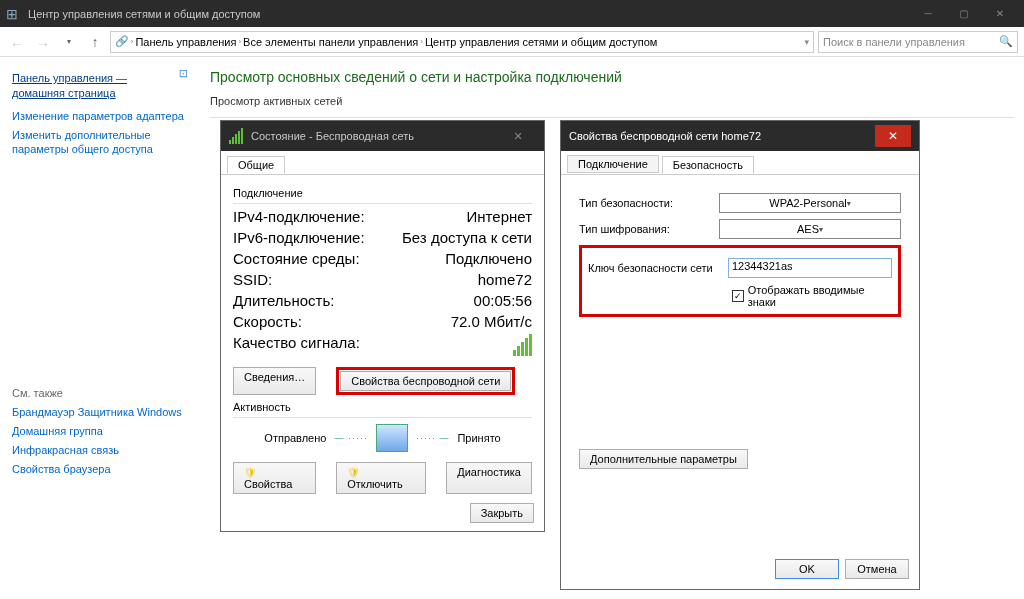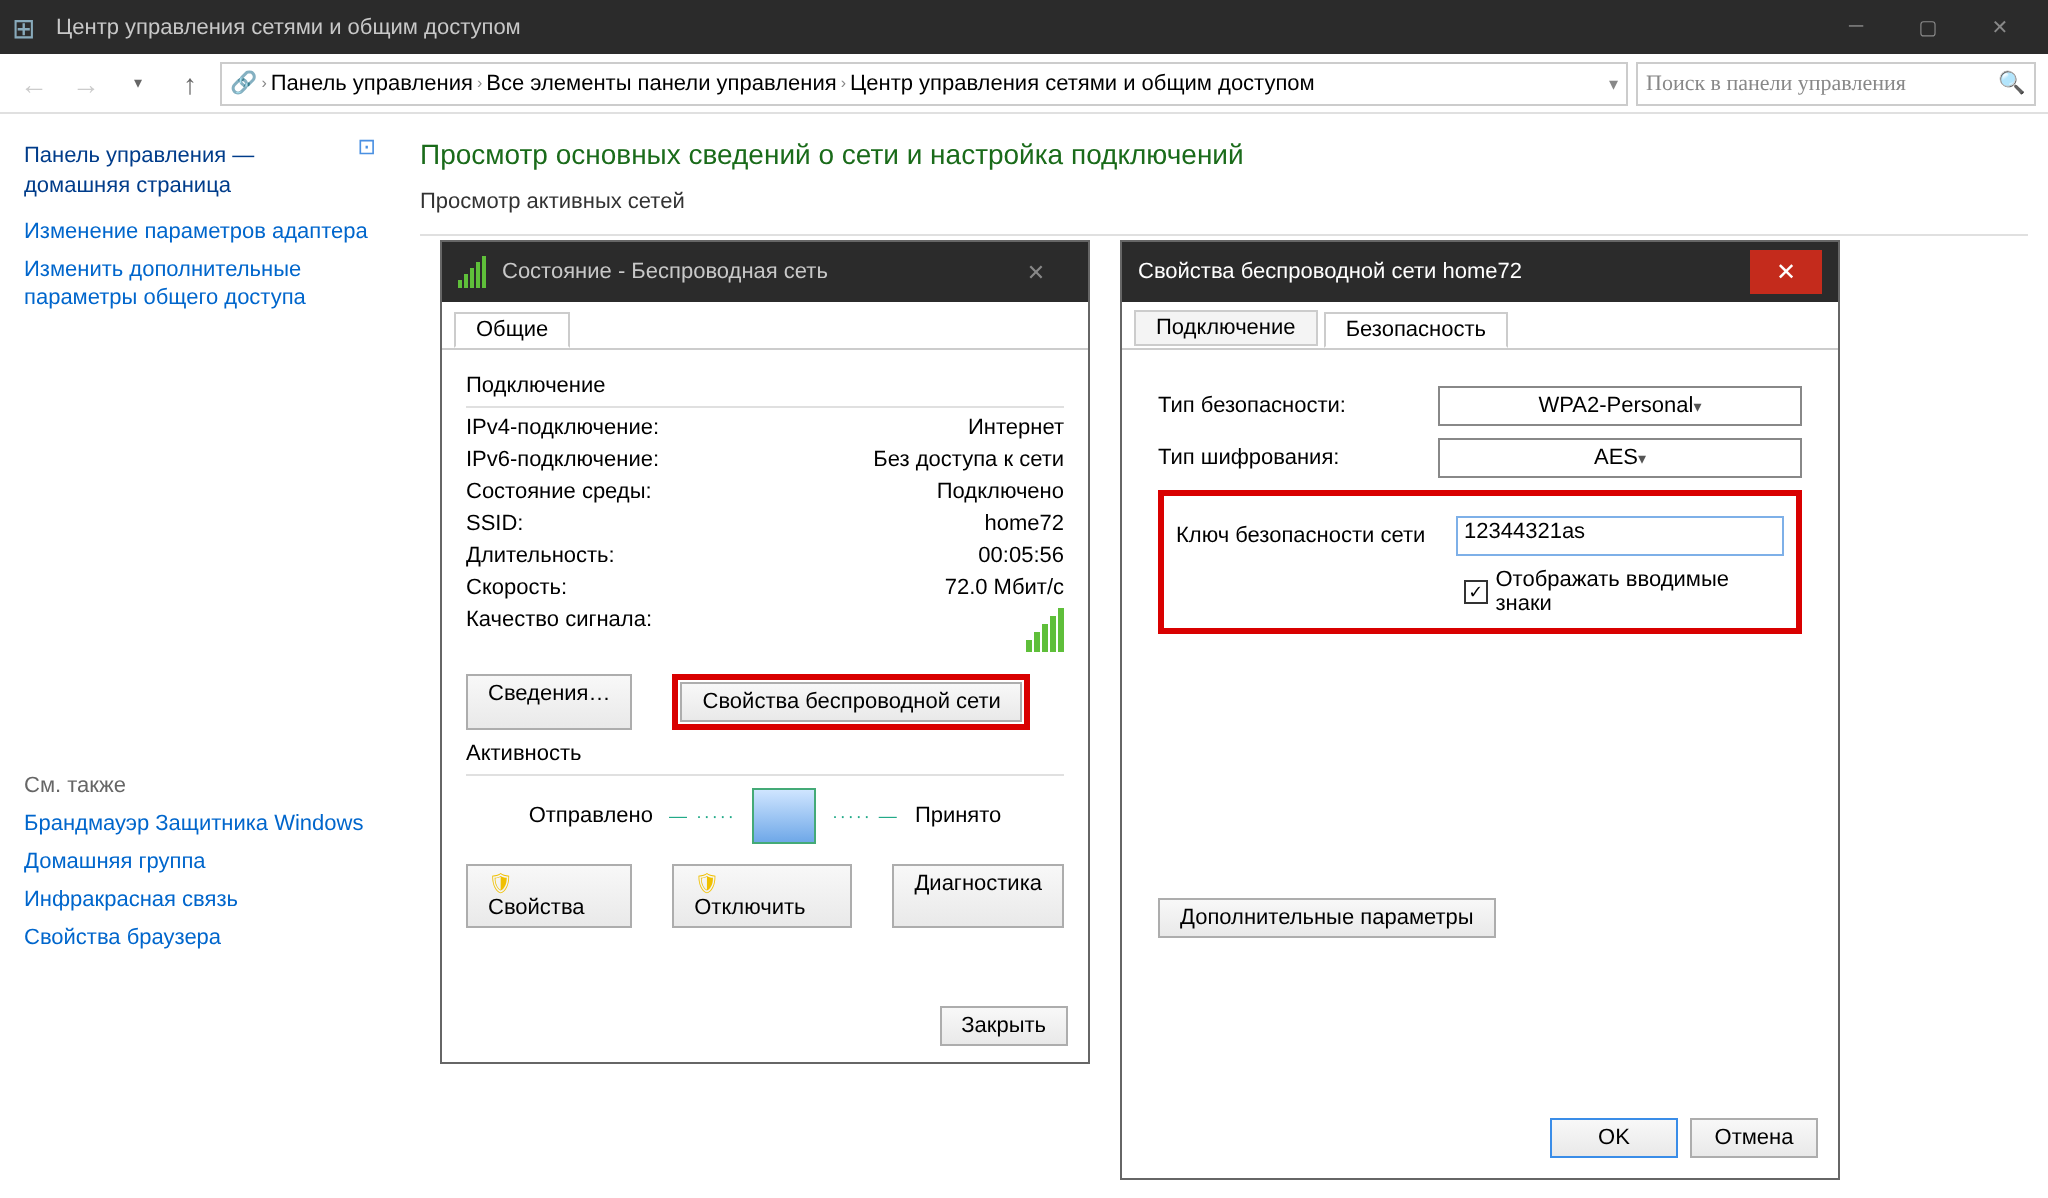--- a/index.html
+++ b/index.html
@@ -13,21 +13,21 @@
 .tb-icon { width: 16px; height: 16px; display: inline-block; }
 .tb-icon::before { content: "⊞"; color: #8ab; font-size: 14px; }
 
 
 .navbar { height: 30px; background: #fff; border-bottom: 1px solid #e0e0e0; display: flex; align-items: center; padding: 0 6px; gap: 4px; }
 .nav-arrow { width: 22px; height: 22px; display: flex; align-items: center; justify-content: center; color: #666; font-size: 14px; }
 .nav-arrow.dis { color: #ccc; }
 .breadcrumb { flex: 1; height: 22px; border: 1px solid #ccc; display: flex; align-items: center; padding: 0 4px; gap: 2px; font-size: 11px; }
 .bc-icon::before { content: "🔗"; font-size: 11px; }
 .bc-sep { color: #888; font-size: 8px; }
-.search { width: 200px; height: 22px; border: 1px solid #ccc; display: flex; align-items: center; padding: 0 4px; color: #888; justify-content: space-between; font-family: Liberation Serif, serif; }
+.search { width: 200px; height: 22px; border: 1px solid #ccc; display: flex; align-items: center; padding: 0 4px; color: #888; justify-content: space-between; }
 
 
 .main { display: flex; height: calc(599px - 27px - 30px); background: #fff; }
 .sidepane { width: 200px; padding: 10px 12px; border-right: none; }
 .link { color: #0066cc; margin: 4px 0; display: block; cursor: pointer; line-height: 1.35; }
 .cp-home { font-size: 11px; color: #003c8a; }
 .see-also { color: #666; margin-top: 230px; margin-bottom: 6px; }
 .content { flex: 1; padding: 8px 10px; position: relative; }
 .big-head { color: #1a6b1a; font-size: 14px; margin: 4px 0 10px 0; font-weight: 400; }
 .sub-head { color: #333; margin-bottom: 10px; }
@@ -38,21 +38,21 @@
 .sig-icon { display: inline-flex; align-items: flex-end; gap: 1px; }
 .sig-icon span { width: 2px; background: #5fbf3a; }
 .sig-icon span:nth-child(1){height:4px}.sig-icon span:nth-child(2){height:7px}.sig-icon span:nth-child(3){height:10px}.sig-icon span:nth-child(4){height:13px}.sig-icon span:nth-child(5){height:16px}
 .dlg1-close { margin-left: auto; width: 36px; text-align: center; color: #888; }
 .tabstrip { height: 24px; padding: 4px 6px 0 6px; border-bottom: 1px solid #ccc; }
 .tab { display: inline-block; padding: 2px 10px; border: 1px solid #ccc; border-bottom: 1px solid #fff; background: #fff; position: relative; top: 1px; font-size: 11px; }
 .tab.inactive { border-bottom: 1px solid #ccc; background: #f4f4f4; top: 0;}
 .dlg1-body { padding: 8px 12px; }
 .group-label { font-size: 11px; margin: 4px 0 4px 0; }
 .group-box { border-top: 1px solid #e0e0e0; padding-top: 2px; margin-bottom: 6px;}
-.row { display: flex; justify-content: space-between; font-size: 11px; padding: 2px 0; }
+.row { display: flex; justify-content: space-between; font-size: 15px; padding: 2px 0; }
 .row .l { color: #000; }
 .row .r { color: #000; }
 .btn { display: inline-block; padding: 3px 10px; border: 1px solid #adadad; background: linear-gradient(#f8f8f8,#e9e9e9); font-size: 11px; cursor: pointer; }
 .btn-row { margin: 6px 0; display: flex; gap: 20px; }
 .hlred { border: 3px solid #d90000; padding: 1px; }
 .activity-img { display:flex; align-items:center; justify-content:center; gap:8px; margin:4px 0;}
 .comp-ico { width:32px;height:28px;background:linear-gradient(#cfe5ff,#6fa8e8);border:1px solid #4a7;position:relative;}
 .dots{color:#2a8;font-size:9px;letter-spacing:1px;}
 .dlg-foot { position:absolute; bottom:8px; right:10px; }
 .sig-big .sig-icon span{width:3px;}
@@ -107,21 +107,21 @@
   </div>
   <div class="search">
     <span>Поиск в панели управления</span>
     <span style="color:#5a8dd8;">🔍</span>
   </div>
 </div>
 
 <div class="main">
   <div class="sidepane">
     <div style="display:flex;gap:6px;align-items:flex-start;">
-      <div class="cp-home" style="flex:1;">
+      <div class="cp-home" style="flex:1;text-decoration:underline;">
         <span class="link" style="color:#003c8a;">Панель управления — домашняя страница</span>
       </div>
       <span style="color:#4a90e2;">⊡</span>
     </div>
     <span class="link">Изменение параметров адаптера</span>
     <span class="link">Изменить дополнительные параметры общего доступа</span>
     <div class="see-also">См. также</div>
     <span class="link">Брандмауэр Защитника Windows</span>
     <span class="link">Домашняя группа</span>
     <span class="link">Инфракрасная связь</span>

